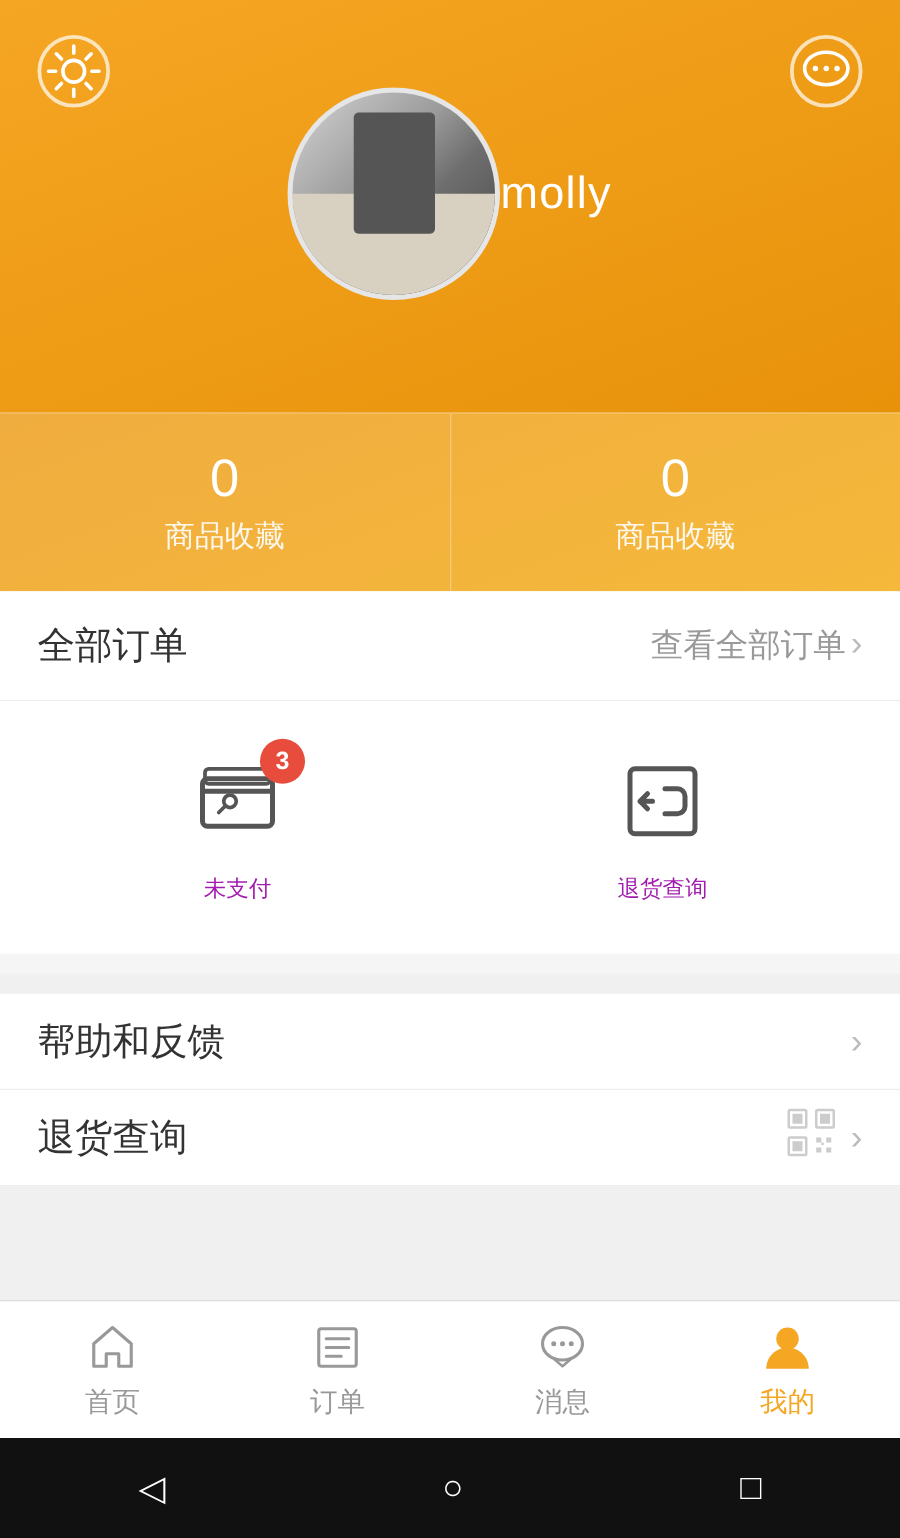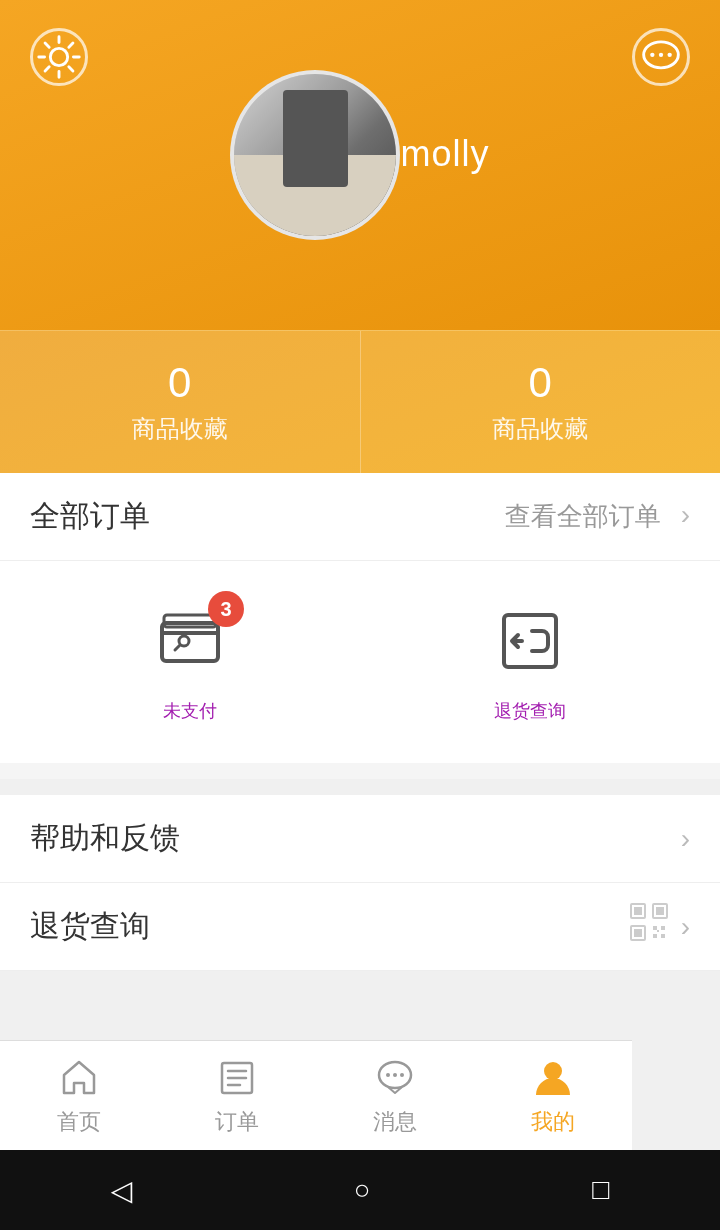--- a/index.html
+++ b/index.html
@@ -127,21 +127,21 @@
       height: 88px;
       border-bottom: 1px solid #eee;
     }
     .orders-title {
       font-size: 30px;
       color: #333;
       font-weight: 500;
     }
     .orders-view-all {
       display: flex;
-      gap: 20px;
+      gap: 4px;
       color: #999;
       font-size: 26px;
       cursor: pointer;
     }
     .chevron {
       font-size: 28px;
       color: #bbb;
     }
 
     
@@ -197,21 +197,21 @@
 
     
     .menu-section {
       background: #fff;
     }
     .menu-item {
       display: flex;
       align-items: center;
       justify-content: space-between;
       padding: 0 30px;
-      height: 88px;
+      height: 77px;
       border-bottom: 1px solid #eee;
       cursor: pointer;
       text-align: center;
     }
     .menu-item-left {
       font-size: 30px;
       color: #333;
     }
     .menu-item-right {
       display: flex;
@@ -227,21 +227,21 @@
     .gray-area {
       background: #f0f0f0;
       height: 200px;
     }
 
     
     .bottom-nav {
       position: fixed;
       bottom: 80px;
       left: 0;
-      width: 632px;
+      width: 720px;
       height: 110px;
       background: #fff;
       border-top: 1px solid #ddd;
       display: flex;
       align-items: stretch;
     }
     .nav-item {
       flex: 1;
       display: flex;
       flex-direction: column;

